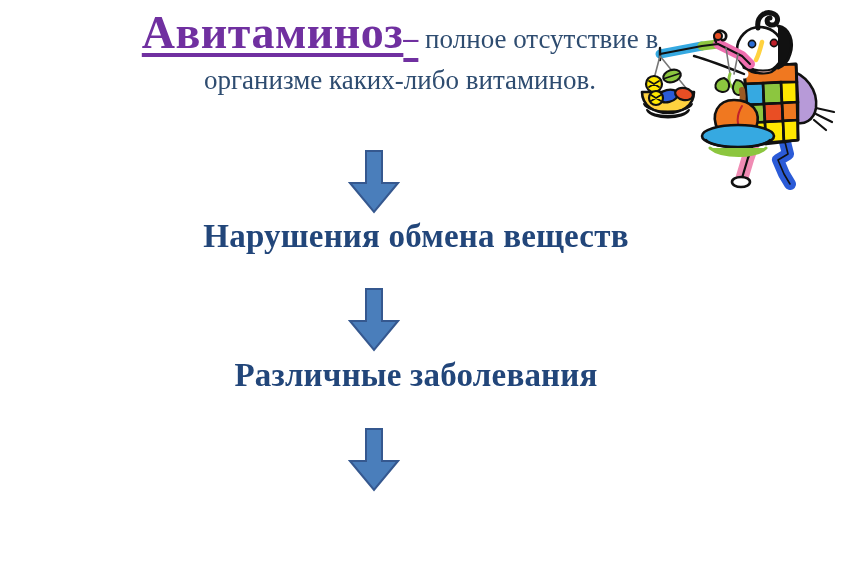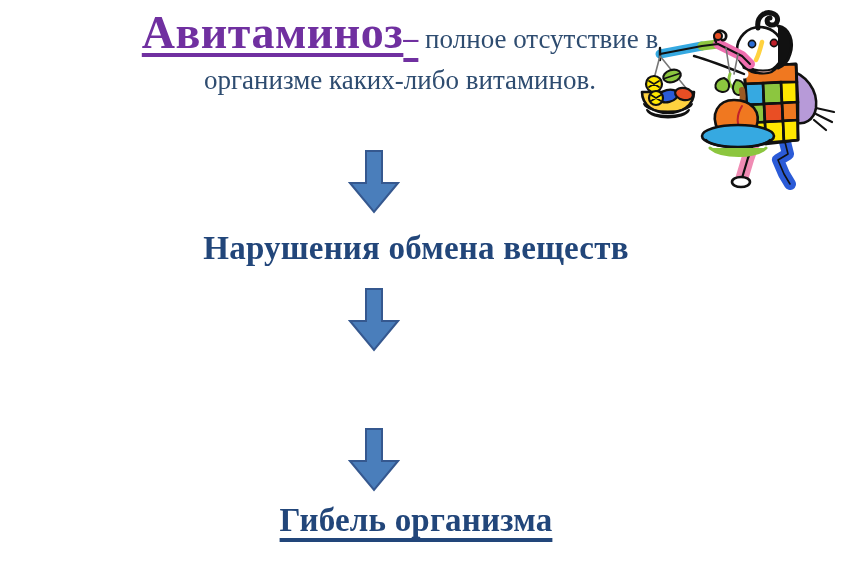--- a/index.html
+++ b/index.html
@@ -59,21 +59,21 @@
     position: absolute;
     width: 100%;
     text-align: center;
     font-family: "Liberation Serif", "DejaVu Serif", serif;
     font-weight: bold;
     font-size: 33px;
     color: #22467A;
     letter-spacing: 0.2px;
     white-space: nowrap;
   }
-  .flow-heading.step1 { top: 230px; text-align: center; }
+  .flow-heading.step1 { top: 218px; text-align: center; }
   .flow-heading.step2 { top: 357px; }
   .flow-heading.step3 {
     top: 502px;
     text-decoration: underline;
     text-decoration-thickness: 4px;
     text-underline-offset: 7px;
   }
 
   
   .arrow {
@@ -113,28 +113,28 @@
   </div>
 
   <div class="flow-heading step1">Нарушения обмена веществ</div>
 
   <div class="arrow a2">
     <svg viewBox="0 0 52 64" xmlns="http://www.w3.org/2000/svg">
       <polygon points="18,1 34,1 34,33 50,33 26,62 2,33 18,33" fill="#4A7EBB" stroke="#35588F" stroke-width="2" stroke-linejoin="miter"></polygon>
     </svg>
   </div>
 
+  <div class="flow-heading step2">Различные заболевания</div>
 
   <div class="arrow a3">
     <svg viewBox="0 0 52 64" xmlns="http://www.w3.org/2000/svg">
       <polygon points="18,1 34,1 34,33 50,33 26,62 2,33 18,33" fill="#4A7EBB" stroke="#35588F" stroke-width="2" stroke-linejoin="miter"></polygon>
     </svg>
   </div>
 
-  <div class="flow-heading step3">Гибель организма</div>
 
   <div class="clipart">
     <svg viewBox="0 0 208 182" xmlns="http://www.w3.org/2000/svg">
       <g stroke="#111111" stroke-width="2.6" stroke-linejoin="round" stroke-linecap="round">
 
         <path d="M118 128 L110 150 L104 170" fill="none" stroke="#F08CB4" stroke-width="13"></path>
         <path d="M118 128 L110 150 L104 170" fill="none" stroke="#111111" stroke-width="2.2"></path>
         <ellipse cx="103" cy="174" rx="9" ry="5" fill="#ffffff"></ellipse>
 
         <path d="M146 130 L150 146 L140 152 L146 166 L152 176" fill="none" stroke="#2B5BD7" stroke-width="12"></path>

